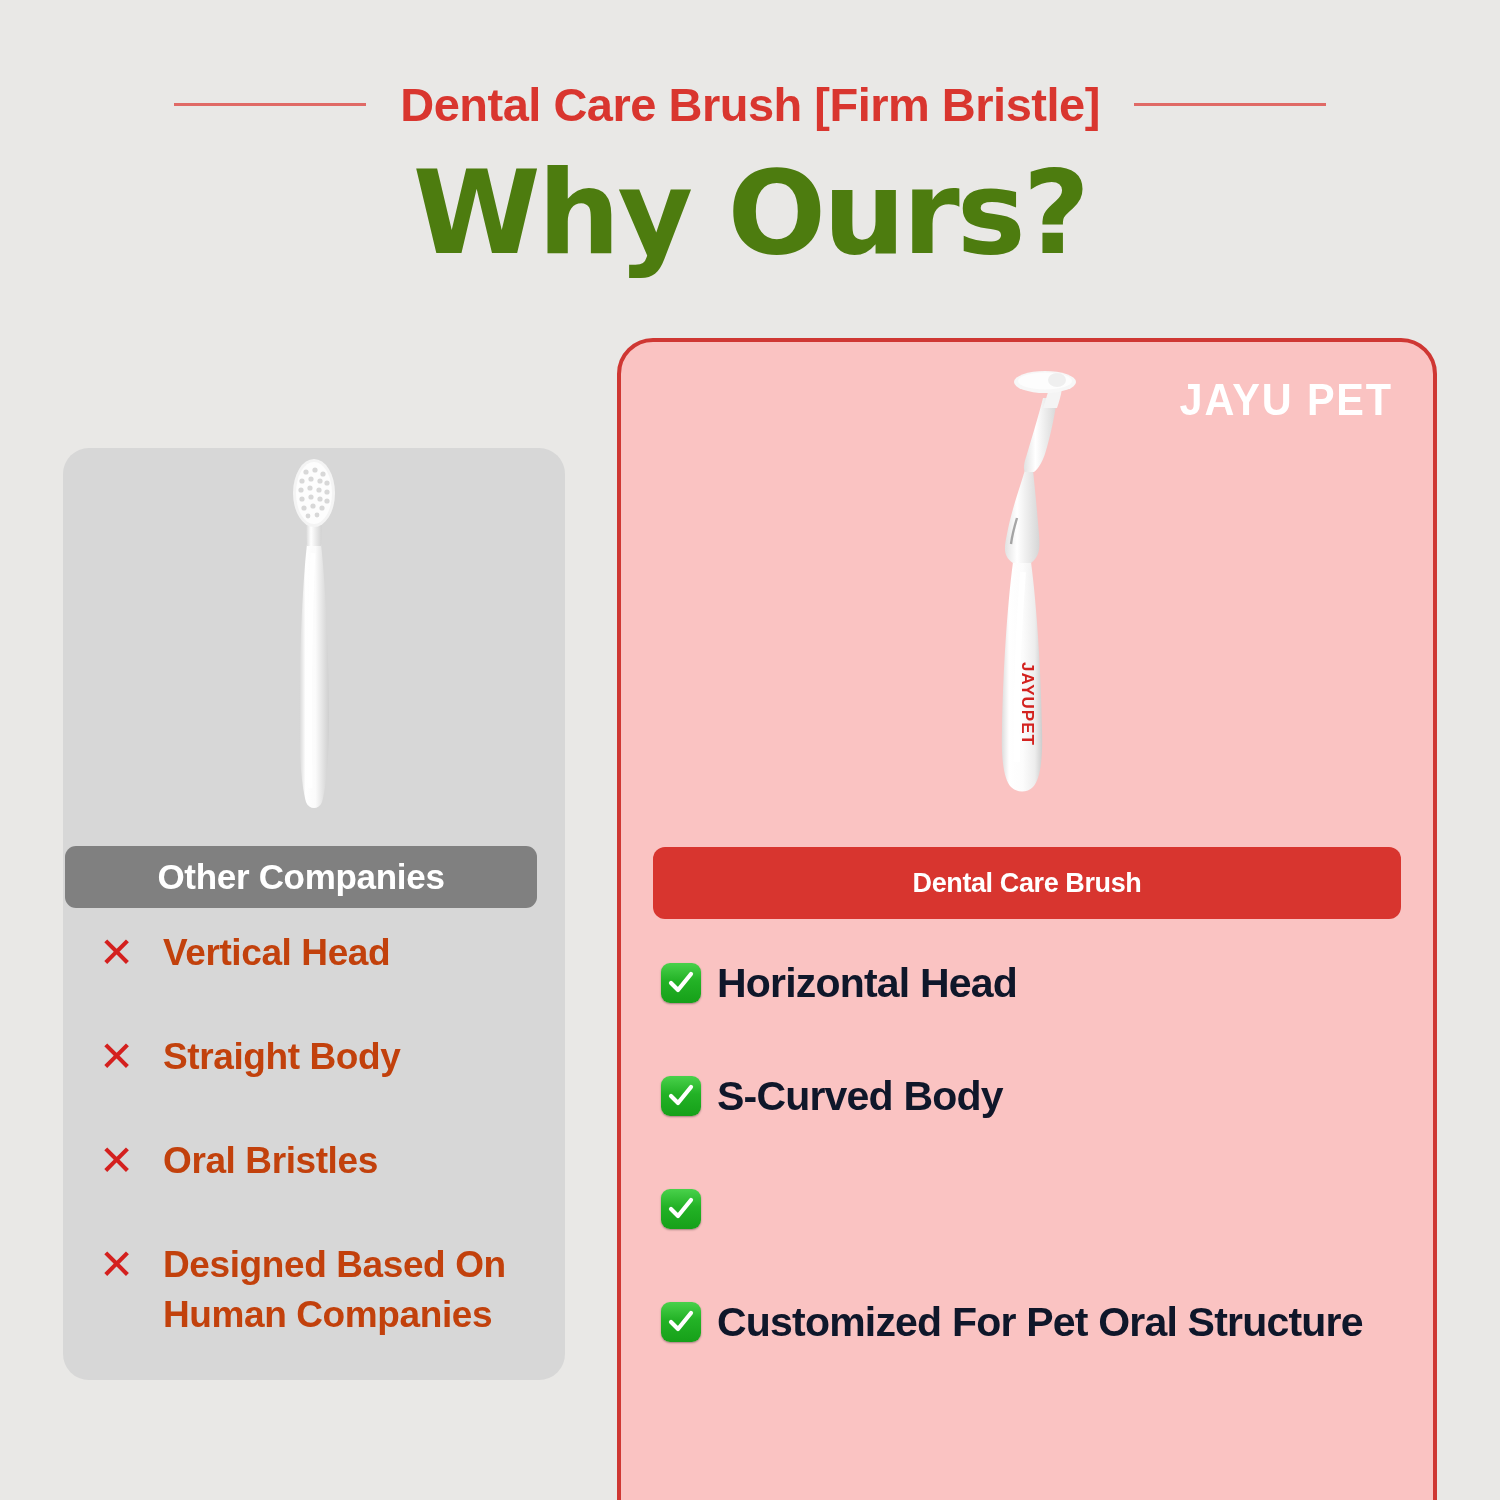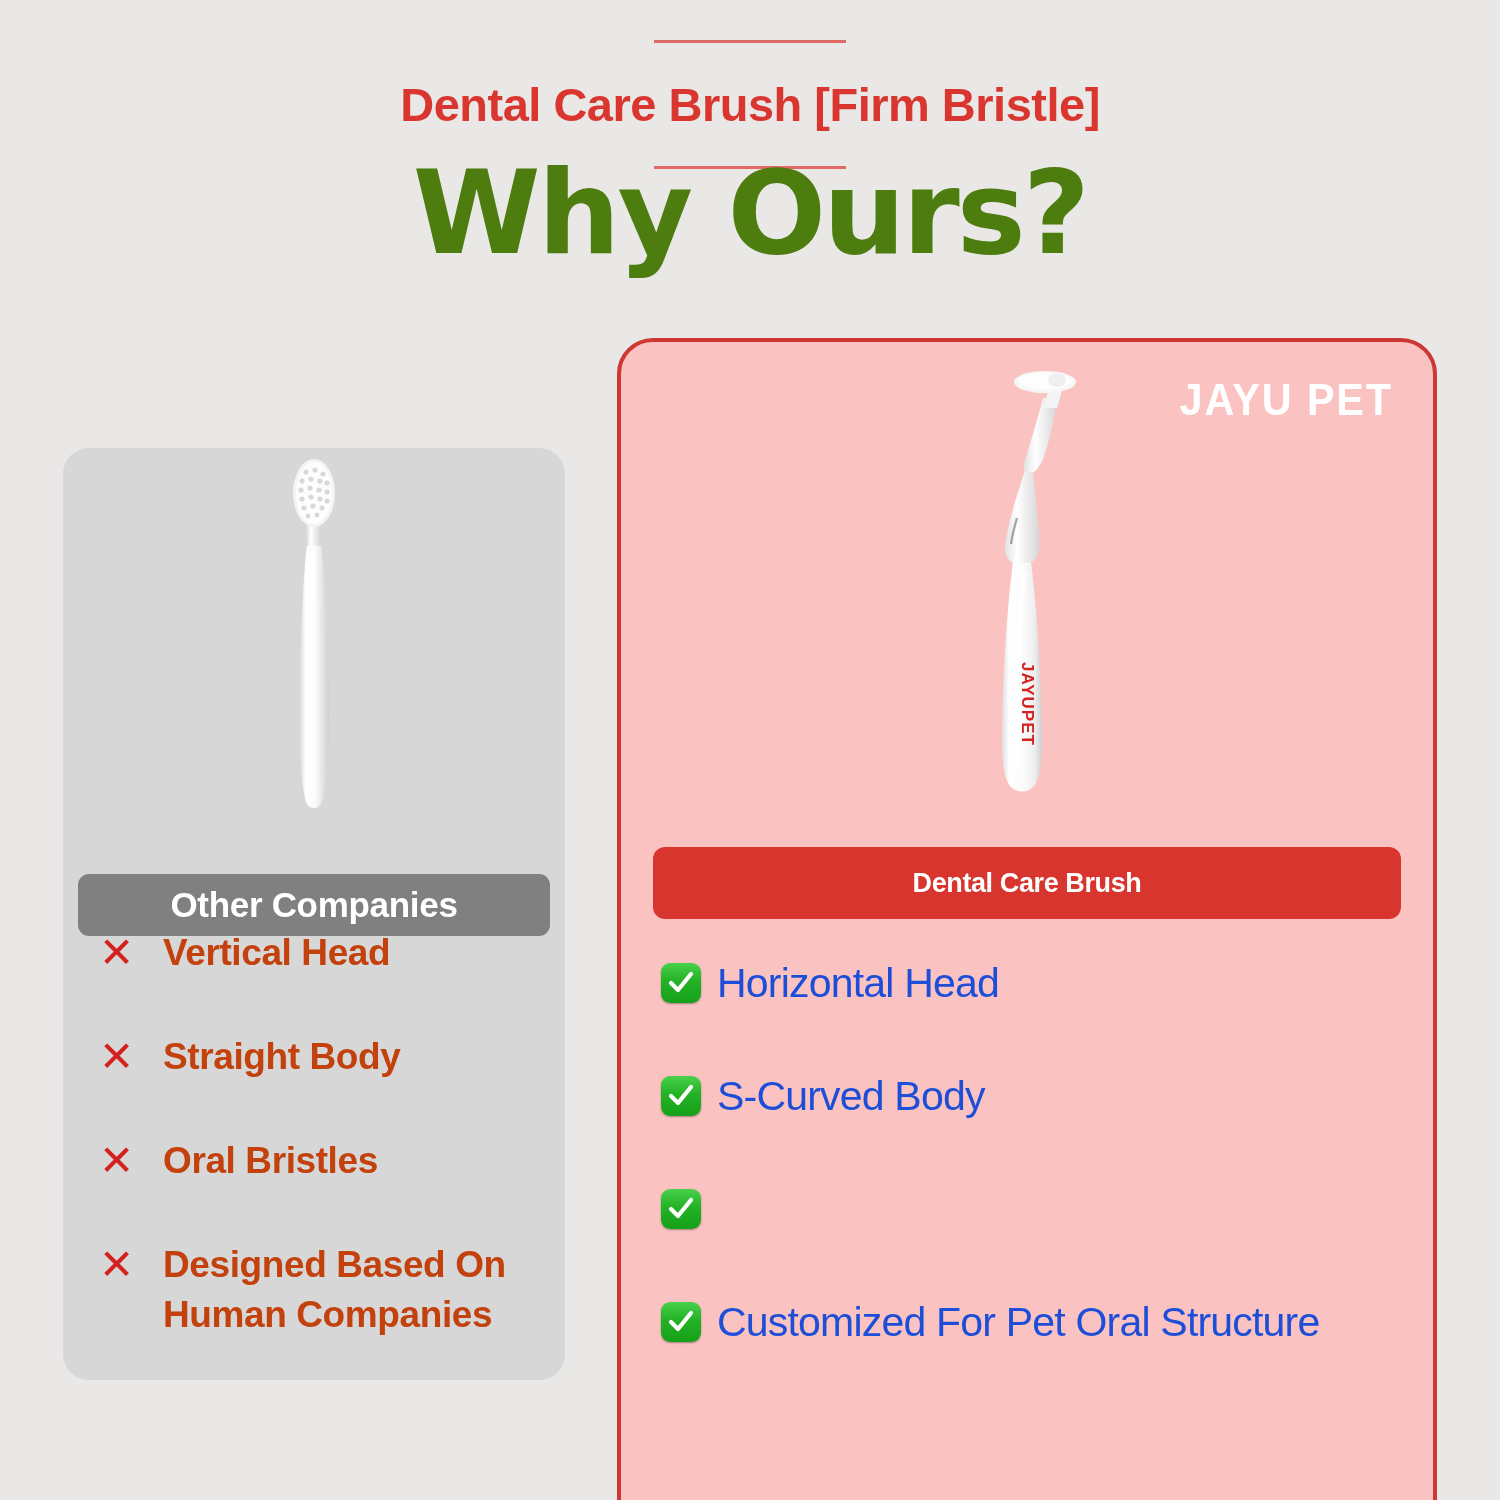--- a/index.html
+++ b/index.html
@@ -24,21 +24,20 @@
   }
   .title-row {
     position: absolute;
     top: 68px; left: 0;
     width: 1500px;
     height: 72px;
     display: flex;
     align-items: center;
     justify-content: center;
     gap: 34px;
-    flex-direction: column;
   }
   .rule {
     width: 192px;
     height: 3px;
     background: #e06a66;
     flex: none;
   }
   .subtitle {
     font-size: 47px;
     font-weight: bold;
@@ -113,26 +112,25 @@
   
   .label-bar {
     position: absolute;
     display: flex;
     align-items: center;
     justify-content: center;
     border-radius: 11px;
     box-sizing: border-box;
   }
   .label-bar.grey {
-    left: 15px;
+    left: 2px;
     top: 398px;
     width: 472px;
     height: 62px;
     background: #808080;
-    margin-top: 28px;
   }
   .label-bar.grey .label-text {
     font-size: 35px;
     font-weight: bold;
     color: #ffffff;
     letter-spacing: -0.3px;
   }
   .label-bar.red {
     left: 32px;
     top: 505px;
@@ -201,22 +199,22 @@
     box-shadow: 0 1px 2px rgba(0,0,0,0.35);
     position: relative;
   }
   .check-box svg {
     position: absolute;
     left: 6px;
     top: 6px;
   }
   .list-right .item-text {
     font-size: 41px;
-    font-weight: normal;
-    color: #1d4ed8;
+    font-weight: bold;
+    color: #0f172a;
     letter-spacing: -0.8px;
     padding-left: 16px;
     white-space: nowrap;
   }
 </style>
 </head>
 <body>
 
 <div class="header">
   <div class="title-row">

